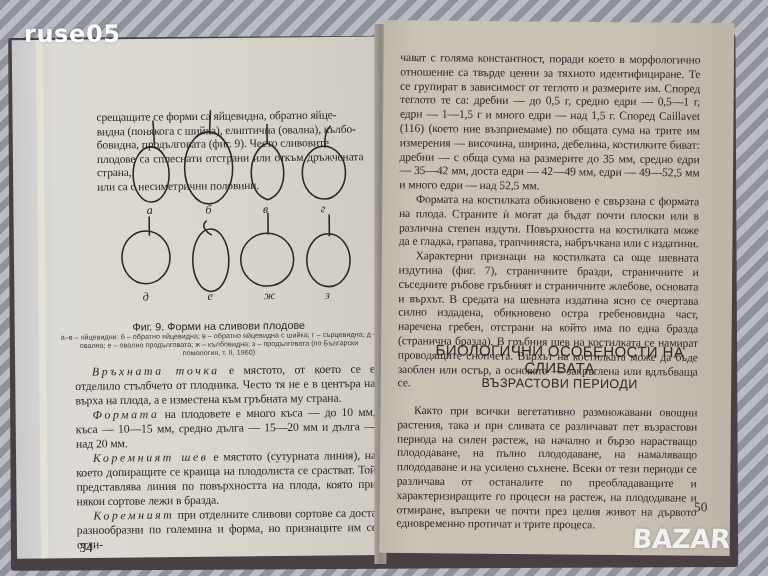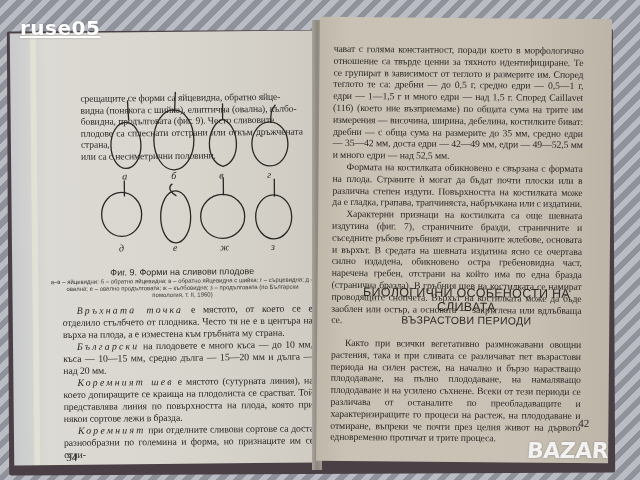--- a/index.html
+++ b/index.html
@@ -63,21 +63,20 @@
   }
   .heading-sub {
     position: absolute; left: 18px; top: 296px; width: 262px; text-align: center;
     font-family: "Liberation Sans", sans-serif; font-size: 10.5px; letter-spacing: 0.3px;
   }
   .watermark-top {
     position: absolute; left: 20px; top: 16px;
     font-family: "DejaVu Sans", sans-serif; font-weight: bold; font-size: 20px;
     color: #ffffff; letter-spacing: 0.5px;
     text-shadow: 0 0 2px rgba(0,0,0,0.25);
-    text-decoration: underline;
   }
   .watermark-bottom {
     position: absolute; left: 527px; top: 438px;
     font-family: "DejaVu Sans", sans-serif; font-weight: bold; font-size: 22px;
     color: #f2f2f2; letter-spacing: -0.5px;
     text-shadow: 0 0 2px rgba(0,0,0,0.3);
     transform: skewX(-4deg);
   }
   .fruit-label { font-style: italic; font-size: 10px; }
 </style>
@@ -128,21 +127,21 @@
     <span class="fruit-label" style="position:absolute; left:106px; top:152px;">е</span>
     <span class="fruit-label" style="position:absolute; left:153px; top:152px;">ж</span>
     <span class="fruit-label" style="position:absolute; left:204px; top:152px;">з</span>
   </div>
 
   <div class="fig-caption" style="top:235px;">Фиг. 9. Форми на сливови плодове</div>
   <div class="fig-legend" style="top:246px;">а–в – яйцевидни: б – обратно яйцевидна; в – обратно яйцевидна с шийка; г – сърцевидна; д – овална; е – овално продълговата; ж – кълбовидна; з – продълговата (по Български помология, т. II, 1960)</div>
 
   <div class="text-block" style="left:50px; top:272px; width:250px; font-size:9.8px; line-height:12px;">
     <p class="indent"><span class="spaced">Връхната точка</span><span> е мястото, от което се е отделило стълбчето от плодника. Често тя не е в центъра на върха на плода, а е изместена към гръбната му страна.</span></p>
-    <p class="indent"><span class="spaced">Български</span><span> на плодовете е много къса — до 10 мм, къса — 10—15 мм, средно дълга — 15—20 мм и дълга — над 20 мм.</span></p>
+    <p class="indent"><span class="spaced">Формата</span><span> на плодовете е много къса — до 10 мм, къса — 10—15 мм, средно дълга — 15—20 мм и дълга — над 20 мм.</span></p>
     <p class="indent"><span class="spaced">Коремният шев</span><span> е мястото (сутурната линия), на което допиращите се краища на плодолиста се срастват. Той представлява линия по повърхността на плода, която при някои сортове лежи в бразда.</span></p>
     <p class="indent"><span class="spaced">Коремният</span><span> при отделните сливови сортове са доста разнообразни по големина и форма, но признаците им се отли-</span></p>
   </div>
 
   <div class="page-num" style="left:52px; top:382px;margin-top:36px;">34</div>
 </div>
 
 <div class="gutter"></div>
 
 <div class="page page-right">
@@ -152,17 +151,17 @@
     <p class="indent">Характерни признаци на костилката са още шевната издутина (фиг. 7), страничните бразди, страничните и съседните ръбове гръбният и страничните жлебове, основата и върхът. В средата на шевната издатина ясно се очертава силно издадена, обикновено остра гребеновидна част, наречена гребен, отстрани на който има по една бразда (странична бразда). В гръбния шев на костилката се намират проводящите снопчета. Върхът на костилката може да бъде заоблен или остър, а основата — закръглена или вдлъбваща се.</p>
   </div>
 
   <div class="heading-main">БИОЛОГИЧНИ ОСОБЕНОСТИ НА СЛИВАТА</div>
   <div class="heading-sub">ВЪЗРАСТОВИ ПЕРИОДИ</div>
 
   <div class="text-block" style="left:14px; top:320px; width:250px; font-size:9.7px; line-height:11.8px;">
     <p class="indent">Както при всички вегетативно размножавани овощни растения, така и при сливата се различават пет възрастови периода на силен растеж, на начално и бързо нарастващо плододаване, на пълно плододаване, на намаляващо плододаване и на усилено съхнене. Всеки от тези периоди се различава от останалите по преобладаващите и характеризиращите го процеси на растеж, на плододаване и отмиране, въпреки че почти през целия живот на дървото едновременно протичат и трите процеса.</p>
   </div>
 
-  <div class="page-num" style="left:262px; top:398px;">42</div>
+  <div class="page-num" style="left:262px; top:398px;">50</div>
 </div>
 
 <div class="watermark-top">ruse05</div>
 <div class="watermark-bottom">BAZAR</div>
 
 </body></html>

